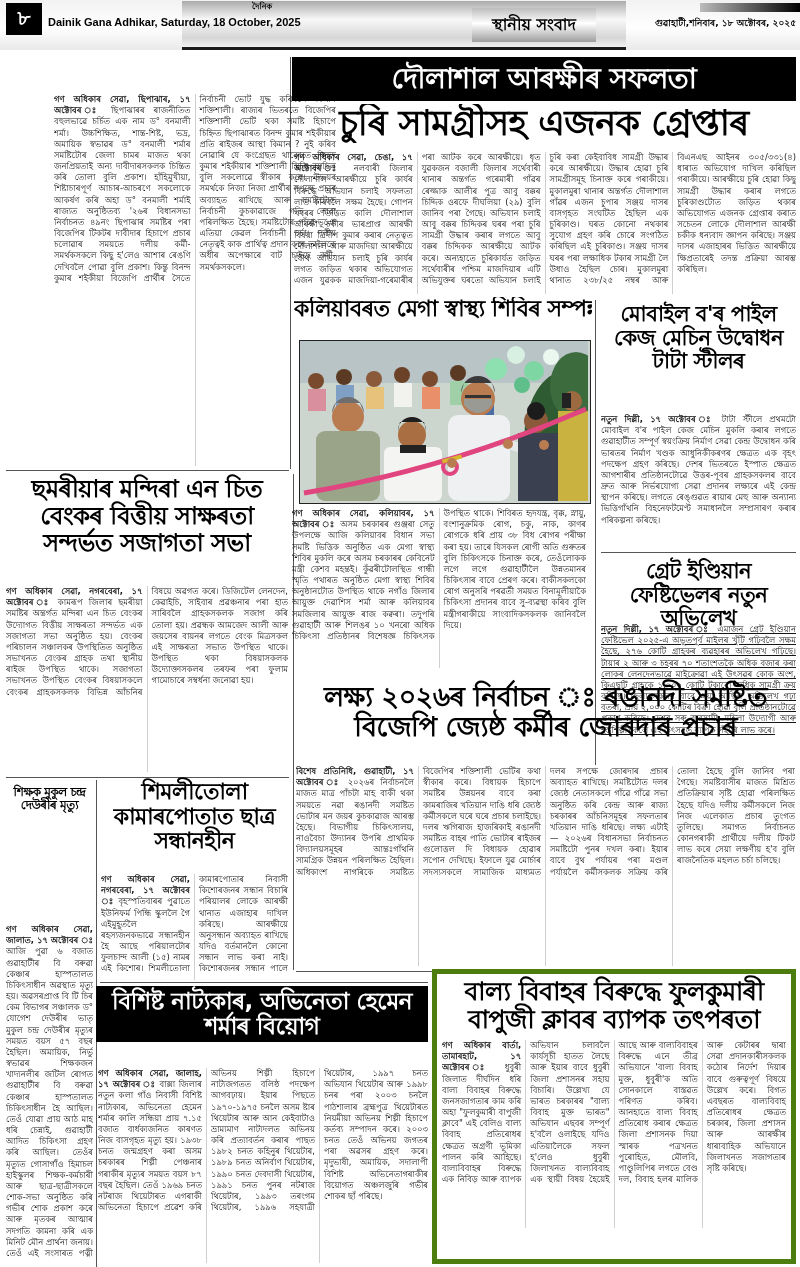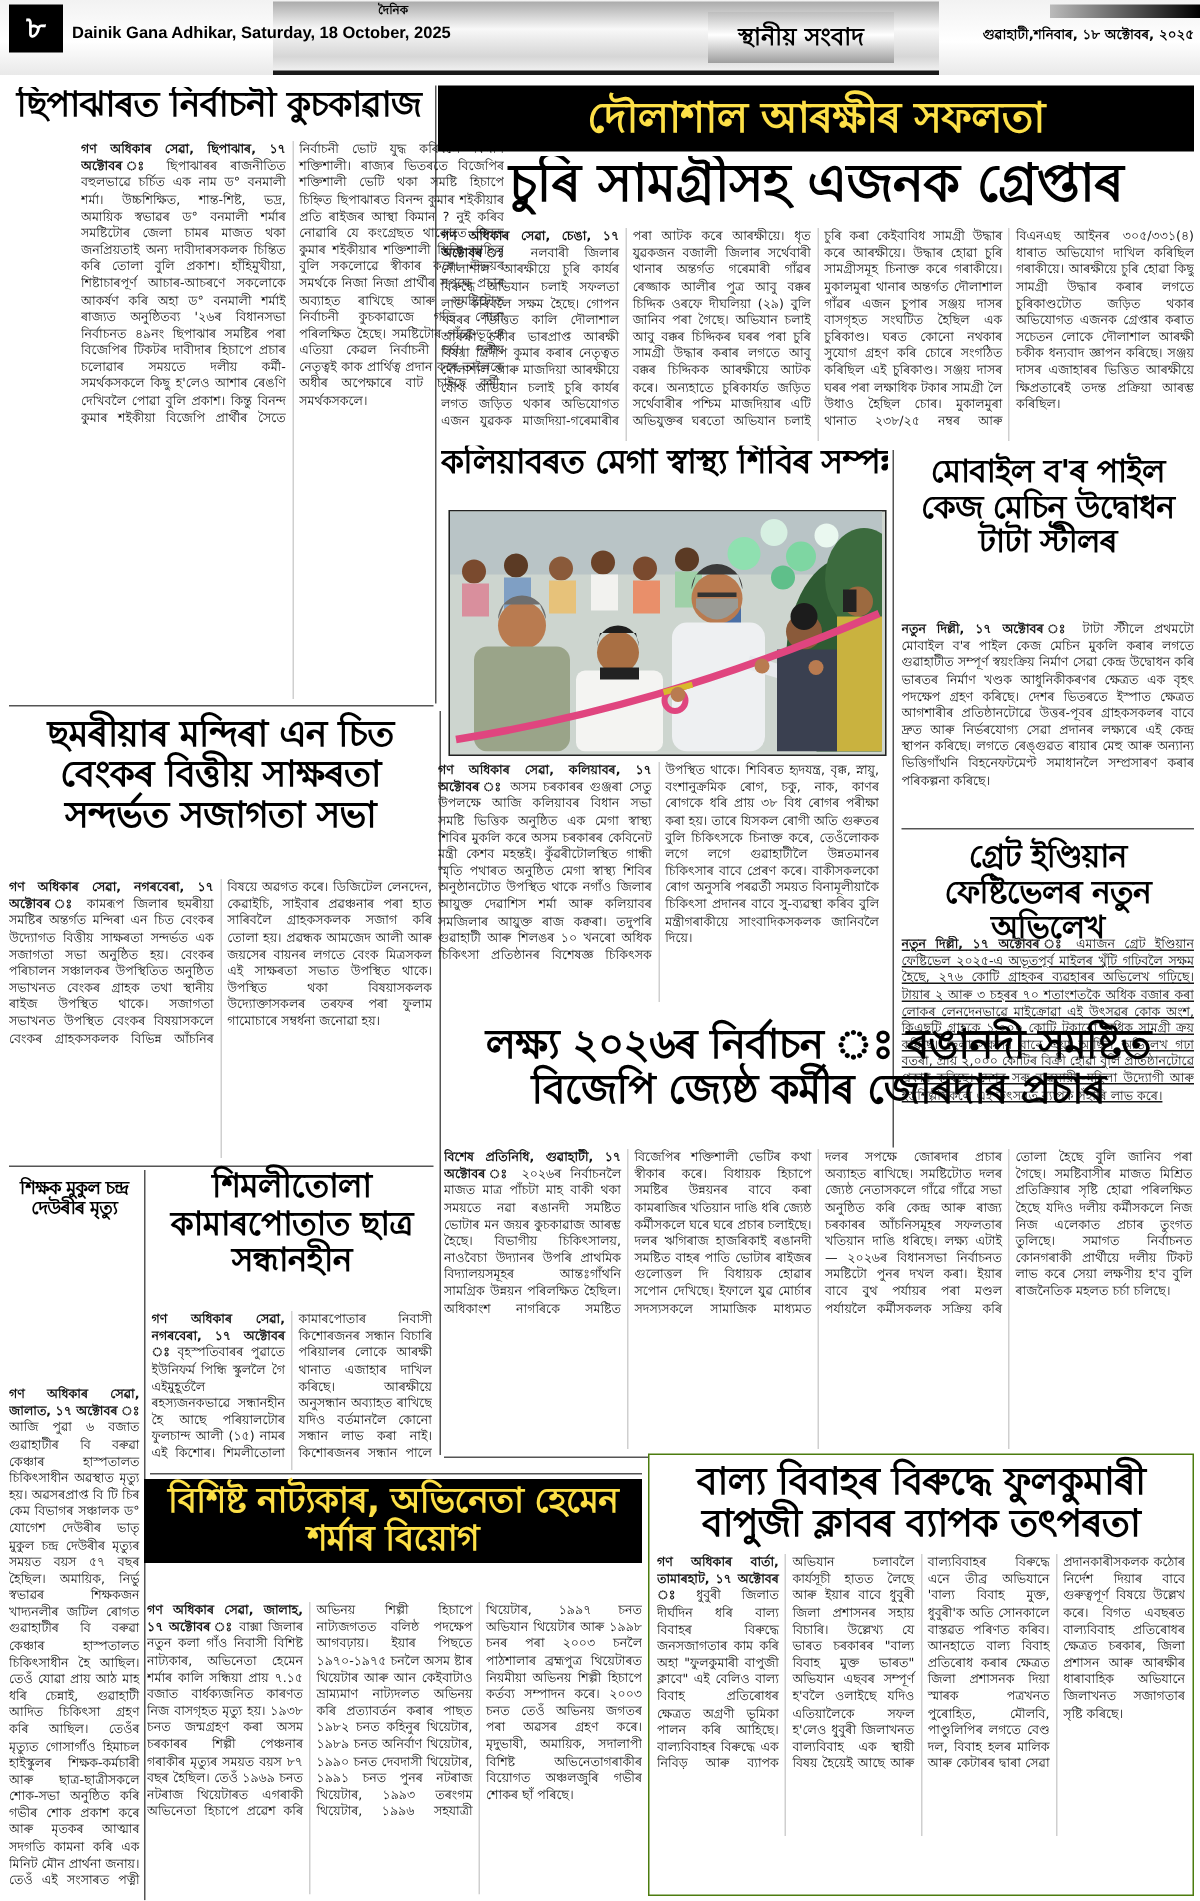--- a/index.html
+++ b/index.html
@@ -22,21 +22,21 @@
       background:linear-gradient(180deg,#bdbdbd,#ffffff 45%,#9e9e9e);
       display:flex;align-items:center;justify-content:center;
       font-size:16px;font-weight:bold;color:#000;}
   .hdr-date-right{left:648px;top:16px;width:148px;font-size:9px;font-weight:bold;text-align:right;color:#000;}
   .hdr-wedge{left:700px;top:3px;width:100px;height:9px;background:linear-gradient(90deg,#bbb,#000);}
   
   .vrule{background:#555;width:1px;}
   .hrule{background:#555;height:1px;}
   
   .hl{font-weight:bold;color:#000;text-align:center;line-height:1.12;letter-spacing:-0.5px;}
-  .banner{background:#000;color:#fde047;display:flex;align-items:center;justify-content:center;
+  .banner{background:#000;color:#ffffff;display:flex;align-items:center;justify-content:center;
       text-align:center;font-weight:bold;line-height:1.1;letter-spacing:-0.5px;}
   
   .bt{font-size:8.4px;line-height:1.33;text-align:justify;color:#151515;overflow:hidden;
       column-gap:9px;column-rule:1px solid #cfcfcf;}
   .bt .dateline{font-weight:bold;}
   .photo-frame{border:1px solid #222;background:#cfd6d0;}
 </style>
 </head>
 <body>
 
@@ -58,21 +58,20 @@
   <div class="abs vrule" style="left:290px;top:57px;height:412px;"></div>
   <div class="abs vrule" style="left:293px;top:474px;height:496px;"></div>
   <div class="abs vrule" style="left:595px;top:300px;height:465px;"></div>
   <div class="abs vrule" style="left:96px;top:780px;height:487px;"></div>
   <div class="abs hrule" style="left:6px;top:470px;width:283px;"></div>
   <div class="abs hrule" style="left:6px;top:777px;width:283px;"></div>
   <div class="abs hrule" style="left:100px;top:982px;width:328px;"></div>
   <div class="abs hrule" style="left:601px;top:552px;width:195px;"></div>
   <div class="abs hrule" style="left:296px;top:971px;width:136px;"></div>
 
-  <div class="abs hl" style="left:4px;top:58px;width:284px;font-size:23px;white-space:nowrap;overflow:hidden;">ছিপাঝাৰত নিৰ্বাচনী কুচকাৱাজ</div>
   <div class="abs bt" style="left:6px;top:94px;width:282px;height:372px;column-count:2;margin-left:48px;">
     <span class="dateline">গণ অধিকাৰ সেৱা, ছিপাঝাৰ, ১৭ অক্টোবৰ ঃ</span>
     <span>ছিপাঝাৰৰ ৰাজনীতিত বহুলভাৱে চৰ্চিত এক নাম ড° বনমালী শৰ্মা। উচ্চশিক্ষিত, শান্ত-শিষ্ট, ভদ্ৰ, অমায়িক স্বভাৱৰ ড° বনমালী শৰ্মাৰ সমষ্টিটোৰ জেলা চামৰ মাজত থকা জনপ্ৰিয়তাই অন্য দাবীদাৰসকলক চিন্তিত কৰি তোলা বুলি প্ৰকাশ। হাঁহিমুখীয়া, শিষ্টাচাৰপূৰ্ণ আচাৰ-আচৰণে সকলোকে আকৰ্ষণ কৰি অহা ড° বনমালী শৰ্মাই ৰাজ্যত অনুষ্ঠিতব্য '২৬ৰ বিধানসভা নিৰ্বাচনত ৪৯নং ছিপাঝাৰ সমষ্টিৰ পৰা বিজেপিৰ টিকটৰ দাবীদাৰ হিচাপে প্ৰচাৰ চলোৱাৰ সময়তে দলীয় কৰ্মী-সমৰ্থকসকলে কিছু হ'লেও আশাৰ ৰেঙণি দেখিবলৈ পোৱা বুলি প্ৰকাশ। কিন্তু বিনন্দ কুমাৰ শইকীয়া বিজেপি প্ৰাৰ্থীৰ সৈতে নিৰ্বাচনী ভোট যুদ্ধ কৰিবলৈ কিমান শক্তিশালী। ৰাজ্যৰ ভিতৰতে বিজেপিৰ শক্তিশালী ভেটি থকা সমষ্টি হিচাপে চিহ্নিত ছিপাঝাৰত বিনন্দ কুমাৰ শইকীয়াৰ প্ৰতি ৰাইজৰ আস্থা কিমান ? নুই কৰিব নোৱাৰি যে কংগ্ৰেছত থাকোতে বিনন্দ কুমাৰ শইকীয়াৰ শক্তিশালী স্থিতি আছিল বুলি সকলোৱে স্বীকাৰ কৰে। উভয়ৰ সমৰ্থকে নিজা নিজা প্ৰাৰ্থীৰ সপক্ষে প্ৰচাৰ অব্যাহত ৰাখিছে আৰু সমষ্টিটোত নিৰ্বাচনী কুচকাৱাজে গতি লোৱা পৰিলক্ষিত হৈছে। সমষ্টিটোৰ গাঁৱে-ভূঞে এতিয়া কেৱল নিৰ্বাচনী চৰ্চা। দলীয় নেতৃত্বই কাক প্ৰাৰ্থিত্ব প্ৰদান কৰে তালৈকে অধীৰ অপেক্ষাৰে বাট চাইছে কৰ্মী-সমৰ্থকসকলে।</span>
   </div>
 
   <div class="abs banner" style="left:292px;top:57px;width:504px;height:44px;font-size:28px;">দৌলাশাল আৰক্ষীৰ সফলতা</div>
   <div class="abs hl" style="left:292px;top:104px;width:504px;font-size:35px;white-space:nowrap;overflow:hidden;">চুৰি সামগ্ৰীসহ এজনক গ্ৰেপ্তাৰ</div>
   <div class="abs bt" style="left:294px;top:152px;width:502px;height:142px;column-count:4;">
     <span class="dateline">গণ অধিকাৰ সেৱা, চেঙা, ১৭ অক্টোবৰ ঃ</span>
     <span>নলবাৰী জিলাৰ দৌলাশাল আৰক্ষীয়ে চুৰি কাৰ্যৰ বিৰুদ্ধে অভিযান চলাই সফলতা লাভ কৰিবলৈ সক্ষম হৈছে। গোপন খবৰৰ ভিত্তিত কালি দৌলাশাল আৰক্ষী চকীৰ ভাৰপ্ৰাপ্ত আৰক্ষী বিষয়া ত্ৰিদীপ কুমাৰ কৰাৰ নেতৃত্বত দৌলাশাল আৰু মাজদিয়া আৰক্ষীয়ে যৌথ অভিযান চলাই চুৰি কাৰ্যৰ লগত জড়িত থকাৰ অভিযোগত এজন যুৱকক মাজদিয়া-গৰেমাৰীৰ পৰা আটক কৰে আৰক্ষীয়ে। ধৃত যুৱকজন বজালী জিলাৰ সৰ্থেবাৰী থানাৰ অন্তৰ্গত গৰেমাৰী গাঁৱৰ ৰেজ্জাক আলীৰ পুত্ৰ আবু বক্কৰ চিদ্দিক ওৰফে দীঘলিয়া (২৯) বুলি জানিব পৰা গৈছে। অভিযান চলাই আবু বক্কৰ চিদ্দিকৰ ঘৰৰ পৰা চুৰি সামগ্ৰী উদ্ধাৰ কৰাৰ লগতে আবু বক্কৰ চিদ্দিকক আৰক্ষীয়ে আটক কৰে। অন্যহাতে চুৰিকাৰ্যত জড়িত সৰ্থেবাৰীৰ পশ্চিম মাজদিয়াৰ এটি অভিযুক্তৰ ঘৰতো অভিযান চলাই চুৰি কৰা কেইবাবিধ সামগ্ৰী উদ্ধাৰ কৰে আৰক্ষীয়ে। উদ্ধাৰ হোৱা চুৰি সামগ্ৰীসমূহ চিনাক্ত কৰে গৰাকীয়ে। মুকালমুৰা থানাৰ অন্তৰ্গত দৌলাশাল গাঁৱৰ এজন চুপাৰ সঞ্জয় দাসৰ বাসগৃহত সংঘটিত হৈছিল এক চুৰিকাণ্ড। ঘৰত কোনো নথকাৰ সুযোগ গ্ৰহণ কৰি চোৰে সংগঠিত কৰিছিল এই চুৰিকাণ্ড। সঞ্জয় দাসৰ ঘৰৰ পৰা লক্ষাধিক টকাৰ সামগ্ৰী লৈ উধাও হৈছিল চোৰ। মুকালমুৰা থানাত ২৩৮/২৫ নম্বৰ আৰু বিএনএছ আইনৰ ৩০৫/৩৩১(৪) ধাৰাত অভিযোগ দাখিল কৰিছিল গৰাকীয়ে। আৰক্ষীয়ে চুৰি হোৱা কিছু সামগ্ৰী উদ্ধাৰ কৰাৰ লগতে চুৰিকাণ্ডটোত জড়িত থকাৰ অভিযোগত এজনক গ্ৰেপ্তাৰ কৰাত সচেতন লোকে দৌলাশাল আৰক্ষী চকীক ধন্যবাদ জ্ঞাপন কৰিছে। সঞ্জয় দাসৰ এজাহাৰৰ ভিত্তিত আৰক্ষীয়ে ক্ষিপ্ৰতাৰেই তদন্ত প্ৰক্ৰিয়া আৰম্ভ কৰিছিল।</span>
@@ -174,21 +173,21 @@
     <span class="dateline">গণ অধিকাৰ সেৱা, নগৰবেৰা, ১৭ অক্টোবৰ ঃ</span>
     <span>বৃহস্পতিবাৰৰ পুৱাতে ইউনিফৰ্ম পিন্ধি স্কুললৈ গৈ এইমুহূৰ্তলৈ ৰহস্যজনকভাৱে সন্ধানহীন হৈ আছে পৰিয়ালটোৰ ফুলচান্দ আলী (১৫) নামৰ এই কিশোৰ। শিমলীতোলা কামাৰপোতাৰ নিবাসী কিশোৰজনৰ সন্ধান বিচাৰি পৰিয়ালৰ লোকে আৰক্ষী থানাত এজাহাৰ দাখিল কৰিছে। আৰক্ষীয়ে অনুসন্ধান অব্যাহত ৰাখিছে যদিও বৰ্তমানলৈ কোনো সন্ধান লাভ কৰা নাই। কিশোৰজনৰ সন্ধান পালে ওচৰৰ আৰক্ষী থানাত যোগাযোগ কৰিবলৈ পৰিয়ালে অনুৰোধ জনাইছে।</span>
   </div>
 
   <div class="abs banner" style="left:96px;top:986px;width:332px;height:56px;font-size:23px;padding:0 6px;box-sizing:border-box;">বিশিষ্ট নাট্যকাৰ, অভিনেতা হেমেন শৰ্মাৰ বিয়োগ</div>
   <div class="abs bt" style="left:98px;top:1068px;width:330px;height:195px;column-count:3;">
     <span class="dateline">গণ অধিকাৰ সেৱা, জালাহ, ১৭ অক্টোবৰ ঃ</span>
     <span>বাক্সা জিলাৰ নতুন কলা গাঁও নিবাসী বিশিষ্ট নাট্যকাৰ, অভিনেতা হেমেন শৰ্মাৰ কালি সন্ধিয়া প্ৰায় ৭.১৫ বজাত বাৰ্ধক্যজনিত কাৰণত নিজ বাসগৃহত মৃত্যু হয়। ১৯৩৮ চনত জন্মগ্ৰহণ কৰা অসম চৰকাৰৰ শিল্পী পেঞ্চনাৰ গৰাকীৰ মৃত্যুৰ সময়ত বয়স ৮৭ বছৰ হৈছিল। তেওঁ ১৯৬৯ চনত নটৰাজ থিয়েটাৰত এগৰাকী অভিনেতা হিচাপে প্ৰৱেশ কৰি অভিনয় শিল্পী হিচাপে নাট্যজগতত বলিষ্ঠ পদক্ষেপ আগবঢ়ায়। ইয়াৰ পিছতে ১৯৭০-১৯৭৫ চনলৈ অসম ষ্টাৰ থিয়েটাৰ আৰু আন কেইবাটাও ভ্ৰাম্যমাণ নাট্যদলত অভিনয় কৰি প্ৰত্যাবৰ্তন কৰাৰ পাছত ১৯৮২ চনত কহিনুৰ থিয়েটাৰ, ১৯৮৯ চনত অনিৰ্বাণ থিয়েটাৰ, ১৯৯০ চনত দেবদাসী থিয়েটাৰ, ১৯৯১ চনত পুনৰ নটৰাজ থিয়েটাৰ, ১৯৯৩ তৰংগম থিয়েটাৰ, ১৯৯৬ সহযাত্ৰী থিয়েটাৰ, ১৯৯৭ চনত অভিযান থিয়েটাৰ আৰু ১৯৯৮ চনৰ পৰা ২০০৩ চনলৈ পাঠশালাৰ ব্ৰহ্মপুত্ৰ থিয়েটাৰত নিয়মীয়া অভিনয় শিল্পী হিচাপে কৰ্তব্য সম্পাদন কৰে। ২০০৩ চনত তেওঁ অভিনয় জগতৰ পৰা অৱসৰ গ্ৰহণ কৰে। মৃদুভাষী, অমায়িক, সদালাপী বিশিষ্ট অভিনেতাগৰাকীৰ বিয়োগত অঞ্চলজুৰি গভীৰ শোকৰ ছাঁ পৰিছে।</span>
   </div>
 
-  <div class="abs" style="left:432px;top:969px;width:364px;height:295px;border:1px solid #4d7c0f;box-sizing:border-box;padding:4px 5px;">
+  <div class="abs" style="left:432px;top:969px;width:364px;height:295px;border:5px solid #4d7c0f;box-sizing:border-box;padding:4px 5px;">
     <div class="hl" style="font-size:25px;">বাল্য বিবাহৰ বিৰুদ্ধে ফুলকুমাৰী বাপুজী ক্লাবৰ ব্যাপক তৎপৰতা</div>
     <div class="bt" style="width:100%;height:188px;column-count:4;margin-top:6px;">
       <span class="dateline">গণ অধিকাৰ বাৰ্তা, তামাৰহাট, ১৭ অক্টোবৰ ঃ</span>
       <span>ধুবুৰী জিলাত দীৰ্ঘদিন ধৰি বাল্য বিবাহৰ বিৰুদ্ধে জনসজাগতাৰ কাম কৰি অহা "ফুলকুমাৰী বাপুজী ক্লাবে" এই বেলিও বাল্য বিবাহ প্ৰতিৰোধৰ ক্ষেত্ৰত অগ্ৰণী ভূমিকা পালন কৰি আহিছে। বাল্যবিবাহৰ বিৰুদ্ধে এক নিবিড় আৰু ব্যাপক অভিযান চলাবলৈ কাৰ্যসূচী হাতত লৈছে আৰু ইয়াৰ বাবে ধুবুৰী জিলা প্ৰশাসনৰ সহায় বিচাৰি। উল্লেখ্য যে ভাৰত চৰকাৰৰ "বাল্য বিবাহ মুক্ত ভাৰত" অভিযান এছবৰ সম্পূৰ্ণ হ'বলৈ ওলাইছে যদিও এতিয়ালৈকে সফল হ'লেও ধুবুৰী জিলাখনত বাল্যবিবাহ এক স্থায়ী বিষয় হৈয়েই আছে আৰু বাল্যবিবাহৰ বিৰুদ্ধে এনে তীব্ৰ অভিযানে 'বাল্য বিবাহ মুক্ত, ধুবুৰী'ক অতি সোনকালে বাস্তৱত পৰিণত কৰিব। আনহাতে বাল্য বিবাহ প্ৰতিৰোধ কৰাৰ ক্ষেত্ৰত জিলা প্ৰশাসনক দিয়া স্মাৰক পত্ৰখনত পুৰোহিত, মৌলবি, পাণ্ডুলিপিৰ লগতে বেণ্ড দল, বিবাহ হলৰ মালিক আৰু কেটাৰৰ দ্বাৰা সেৱা প্ৰদানকাৰীসকলক কঠোৰ নিৰ্দেশ দিয়াৰ বাবে গুৰুত্বপূৰ্ণ বিষয়ে উল্লেখ কৰে। বিগত এবছৰত বাল্যবিবাহ প্ৰতিৰোধৰ ক্ষেত্ৰত চৰকাৰ, জিলা প্ৰশাসন আৰু আৰক্ষীৰ ধাৰাবাহিক অভিযানে জিলাখনত সজাগতাৰ সৃষ্টি কৰিছে।</span>
     </div>
   </div>
 
 </div>
 
 </body></html>

